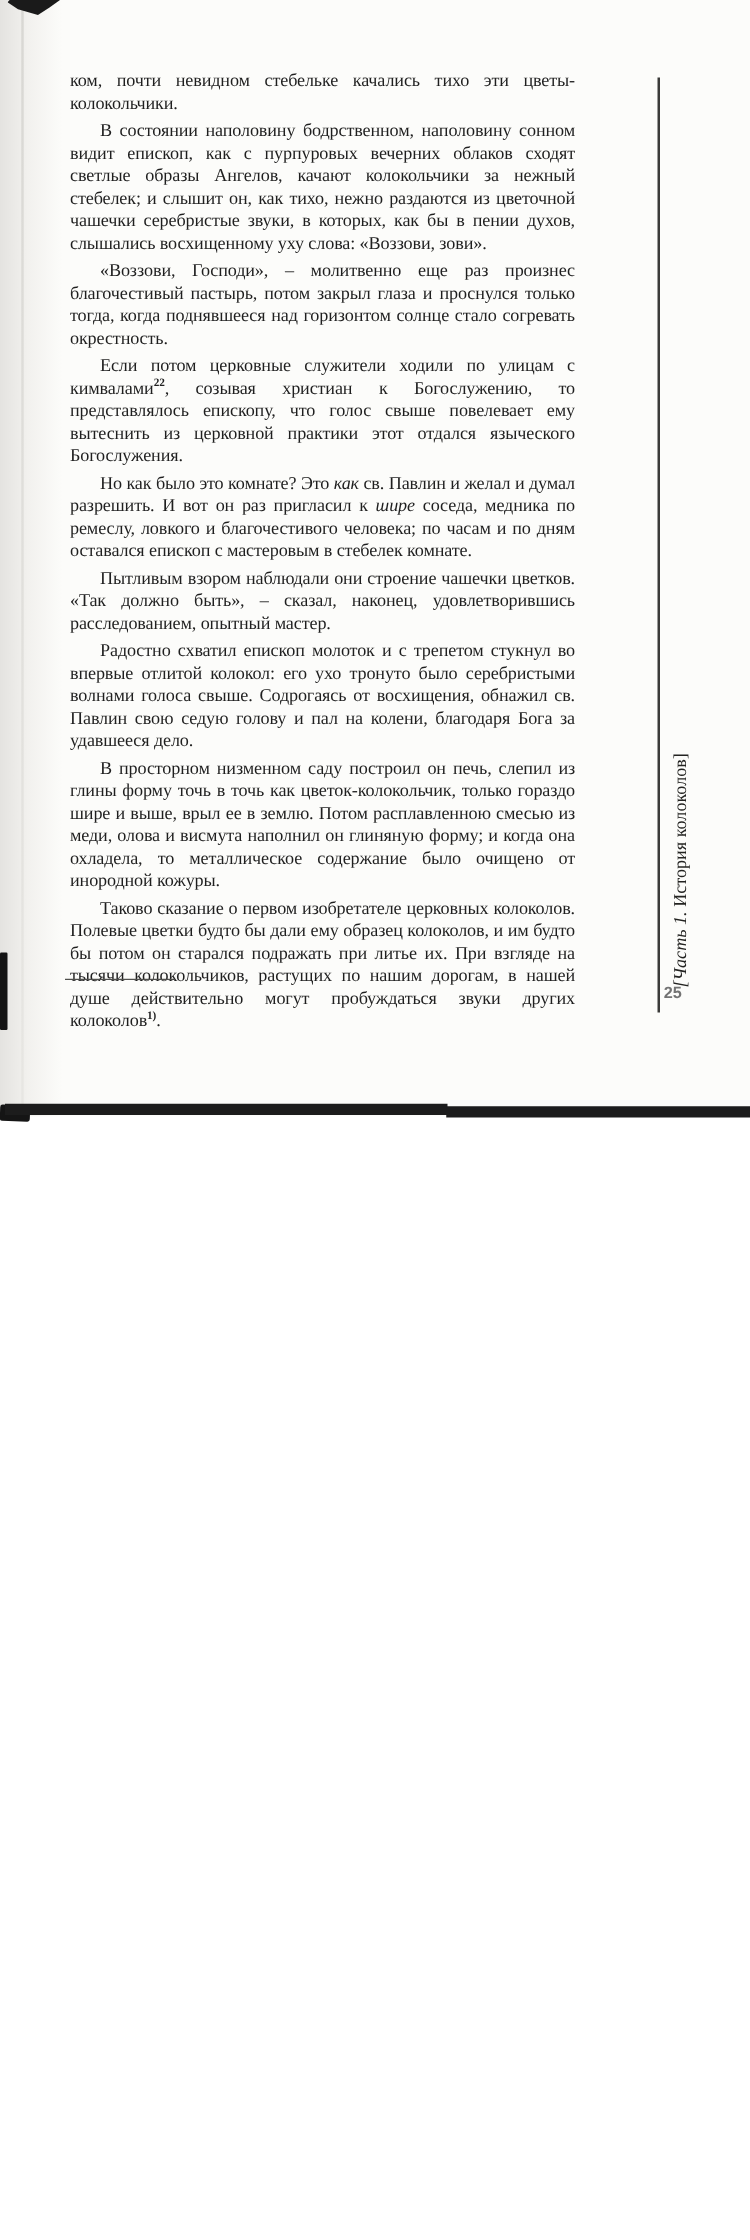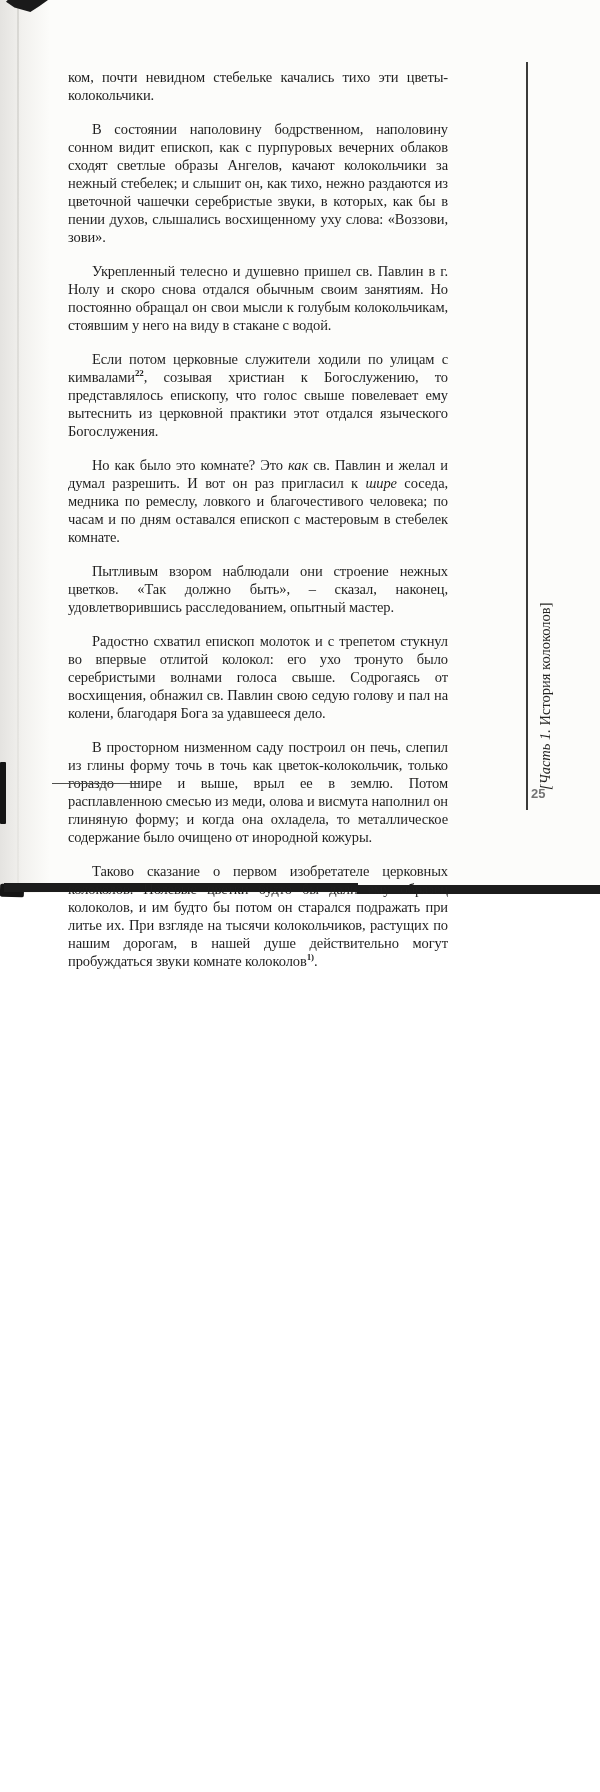--- a/index.html
+++ b/index.html
@@ -44,21 +44,21 @@
     position:absolute; left:0; top:884px; width:24px; height:13px;
     background:#151515; border-radius:2px; transform:rotate(2deg);
   }
   
   .text-column {
     position:absolute; left:52px; top:52px; width:412px;
     font-size:14.5px; line-height:18px; letter-spacing:-0.1px;
     text-align:justify; color:#1f1f1f;
     hyphens:auto; -webkit-hyphens:auto;
   }
-  .para { margin:16px; }
+  .para { margin:4px; }
   .para.indent { text-indent:24px; }
   sup { font-size:9px; line-height:0;font-weight:bold; }
   .it { font-style:italic; }
   
   .footnote-rule {
     position:absolute; left:52px; top:783px; width:88px; height:1px;
     background:#50504d;
   }
   .footnote {
     position:absolute; left:52px; top:792px; width:412px;
@@ -91,27 +91,27 @@
 
   <div class="wedge"></div>
   <div class="left-bar"></div>
   <div class="bottom-blob"></div>
   <div class="bottom-band-left"></div>
   <div class="bottom-band-right"></div>
 
   <div class="text-column">
       <p class="para"><span>ком, почти невидном стебельке качались тихо эти цветы-колокольчики.</span></p>
       <p class="para indent"><span>В состоянии наполовину бодрственном, наполовину сонном видит епископ, как с пурпуровых вечерних облаков сходят светлые образы Ангелов, качают колокольчики за нежный стебелек; и слышит он, как тихо, нежно раздаются из цветочной чашечки серебристые звуки, в которых, как бы в пении духов, слышались восхищенному уху слова: «Воззови, зови».</span></p>
-      <p class="para indent"><span>Укрепленный телесно и душевно пришел св. Павлин в г. Нолу и скоро снова отдался обычным своим занятиям. Но постоянно обращал он свои мысли к голубым колокольчикам, стоявшим у него на виду в стакане с водой.</span></p>
+      <p class="para indent"><span>«Воззови, Господи», – молитвенно еще раз произнес благочестивый пастырь, потом закрыл глаза и проснулся только тогда, когда поднявшееся над горизонтом солнце стало согревать окрестность.</span></p>
       <p class="para indent"><span>Если потом церковные служители ходили по улицам с кимвалами</span><sup>22</sup><span>, созывая христиан к Богослужению, то представлялось епископу, что голос свыше повелевает ему вытеснить из церковной практики этот отдался языческого Богослужения.</span></p>
       <p class="para indent"><span>Но как было это комнате? Это </span><span class="it">как</span><span> св. Павлин и желал и думал разрешить. И вот он раз пригласил к </span><span class="it">шире</span><span> соседа, медника по ремеслу, ловкого и благочестивого человека; по часам и по дням оставался епископ с мастеровым в стебелек комнате.</span></p>
-      <p class="para indent"><span>Пытливым взором наблюдали они строение нежных цветков. «Так должно быть», – сказал, наконец, удовлетворившись расследованием, опытный мастер.</span></p>
+      <p class="para indent"><span>Пытливым взором наблюдали они строение чашечки цветков. «Так должно быть», – сказал, наконец, удовлетворившись расследованием, опытный мастер.</span></p>
       <p class="para indent"><span>Радостно схватил епископ молоток и с трепетом стукнул во впервые отлитой колокол: его ухо тронуто было серебристыми волнами голоса свыше. Содрогаясь от восхищения, обнажил св. Павлин свою седую голову и пал на колени, благодаря Бога за удавшееся дело.</span></p>
       <p class="para indent"><span>В просторном низменном саду построил он печь, слепил из глины форму точь в точь как цветок-колокольчик, только гораздо шире и выше, врыл ее в землю. Потом расплавленною смесью из меди, олова и висмута наполнил он глиняную форму; и когда она охладела, то металлическое содержание было очищено от инородной кожуры.</span></p>
-      <p class="para indent"><span>Таково сказание о первом изобретателе церковных колоколов. Полевые цветки будто бы дали ему образец колоколов, и им будто бы потом он старался подражать при литье их. При взгляде на тысячи колокольчиков, растущих по нашим дорогам, в нашей душе действительно могут пробуждаться звуки комнате колоколов</span><sup>1)</sup><span>.</span></p>
+      <p class="para indent"><span>Таково сказание о первом изобретателе церковных колоколов. Полевые цветки будто бы дали ему образец колоколов, и им будто бы потом он старался подражать при литье их. При взгляде на тысячи колокольчиков, растущих по нашим дорогам, в нашей душе действительно могут пробуждаться звуки других колоколов</span><sup>1)</sup><span>.</span></p>
     </div>
 
   <div class="footnote-rule"></div>
 
   <div class="separator-rule"></div>
 
   <div class="sidebar-label">
     <span class="it">[Часть 1.</span><span> История колоколов]</span>
   </div>
 

